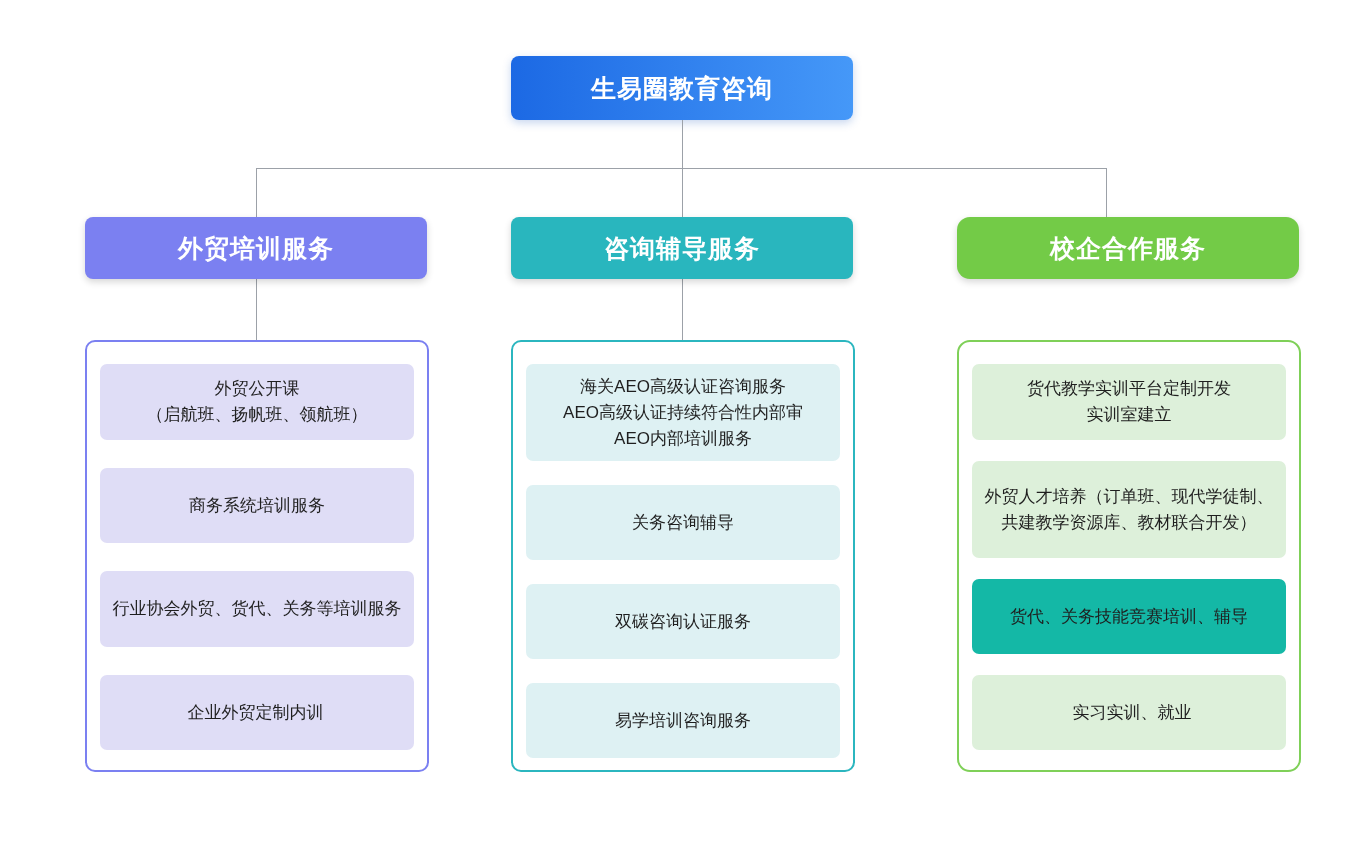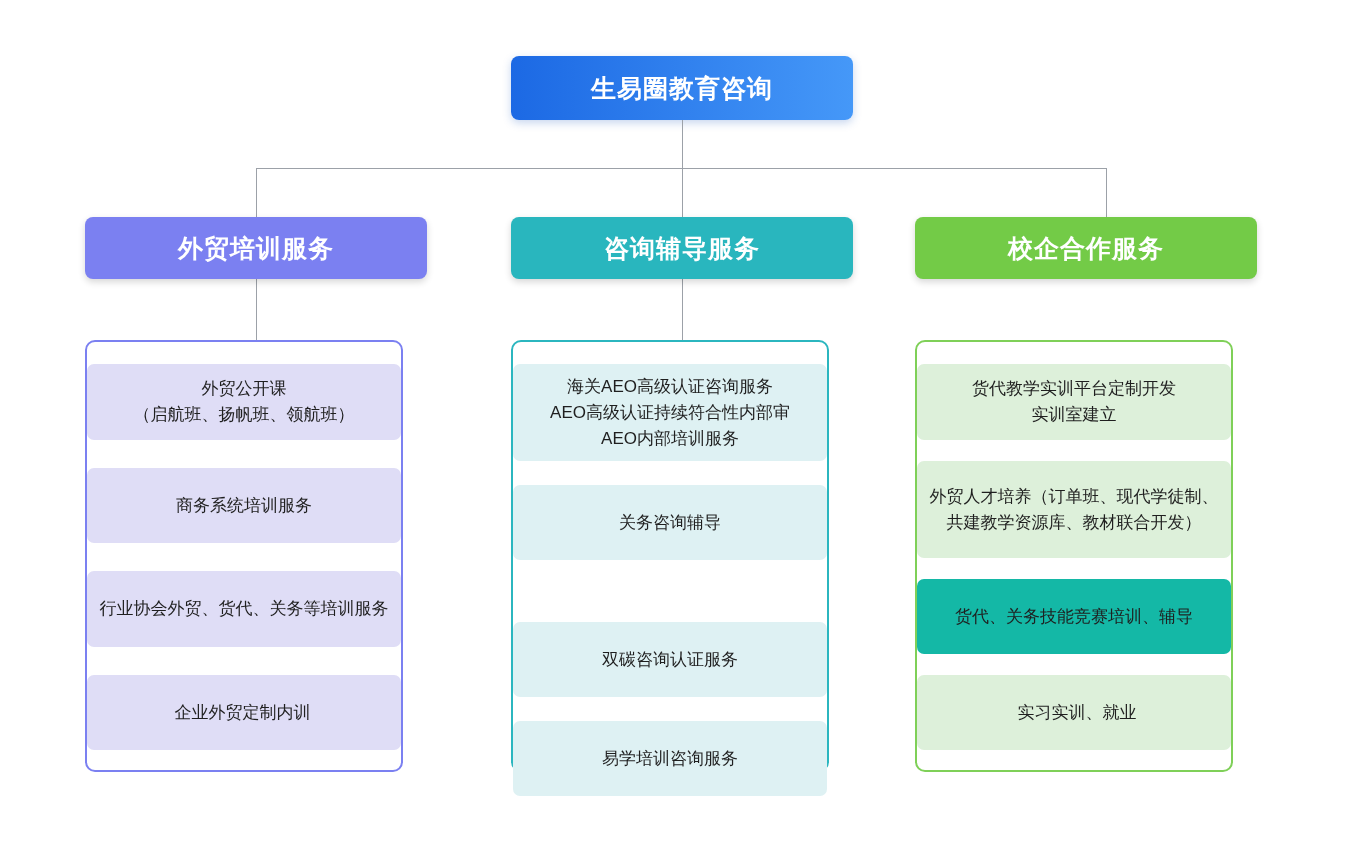--- a/index.html
+++ b/index.html
@@ -47,27 +47,27 @@
     width: 342px; height: 62px;
     border-radius: 8px;
     color: #ffffff;
     font-size: 25px; font-weight: 700;
     display: flex; align-items: center; justify-content: center;
     letter-spacing: 1px;
     box-shadow: 0 3px 7px rgba(0, 0, 0, 0.16);
   }
   .branch-1 .branch-header, .branch-1 .branch-container { left: 85px; }
   .branch-2 .branch-header, .branch-2 .branch-container { left: 511px; }
-  .branch-3 .branch-header, .branch-3 .branch-container { left: 915px; }
+  .branch-3 .branch-header, .branch-3 .branch-container { left: 957px; border-radius: 13px; }
 
   
   .branch-container {
     position: absolute;
     top: 340px;
-    width: 318px; height: 432px;
+    width: 344px; height: 432px;
     background: #ffffff;
     border: 2px solid #cccccc;
     border-radius: 10px;
     padding: 22px 12px 20px 12px;
     display: flex;
     flex-direction: column;
     justify-content: space-between;
     align-items: center;
   }
 
@@ -119,21 +119,21 @@
 
   <div class="branch branch-2">
     <div class="branch-header" style="background: rgb(41, 182, 190); font-family: Liberation Serif, serif;">
       <span>咨询辅导服务</span>
     </div>
     <div class="branch-container" style="border-color: rgb(43, 182, 191); gap: 24px;">
       <div class="service-item h3l" style="background: rgb(222, 241, 243);">海关AEO高级认证咨询服务
 AEO高级认证持续符合性内部审
 AEO内部培训服务</div>
       <div class="service-item h1l" style="background: rgb(222, 241, 243);">关务咨询辅导</div>
-      <div class="service-item h1l" style="background: rgb(222, 241, 243); margin-top: 38px;">双碳咨询认证服务</div>
+      <div class="service-item h1l" style="background: rgb(222, 241, 243);">双碳咨询认证服务</div>
       <div class="service-item h1l" style="background: rgb(222, 241, 243);">易学培训咨询服务</div>
     </div>
   </div>
 
   <div class="branch branch-3">
     <div class="branch-header" style="background: rgb(115, 203, 71);">
       <span>校企合作服务</span>
     </div>
     <div class="branch-container" style="border-color: rgb(127, 208, 88);">
       <div class="service-item h2l" style="background: rgb(221, 240, 218);">货代教学实训平台定制开发

